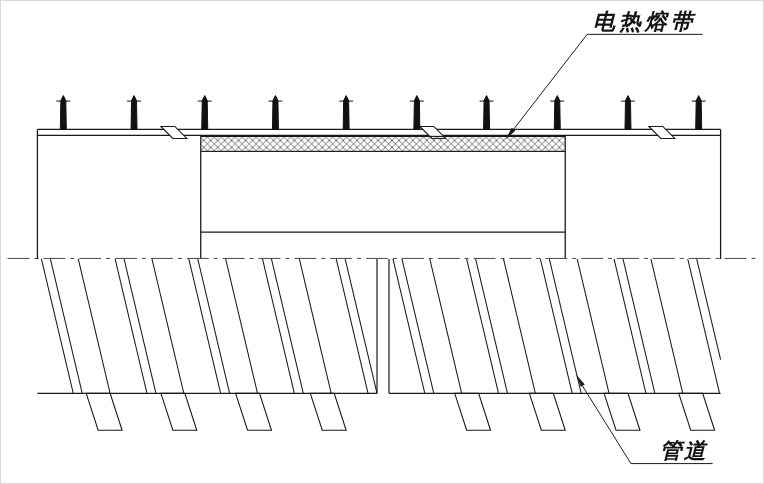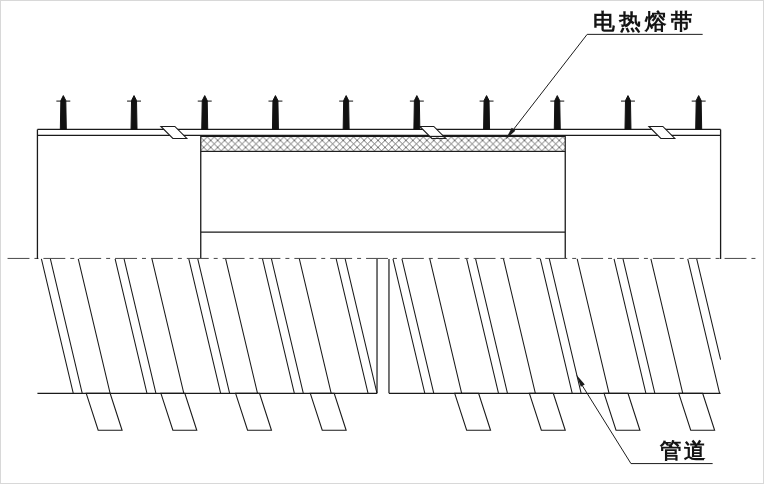--- a/index.html
+++ b/index.html
@@ -4,20 +4,21 @@
 <style>
   html,body{margin:0;padding:0;background:#ffffff;}
   .page{
     position:relative;
     width:764px;height:484px;
     background:#ffffff;
     border:1px solid #d8d8d8;
     box-sizing:border-box;
     overflow:hidden;
     font-family:"Liberation Sans", sans-serif;
+    font-style:italic;
   }
   svg{display:block;width:100%;height:100%;}
   .lbl{
     font-family:"Liberation Sans", sans-serif;
     font-weight:600;
     fill:#141414;
   }
 </style>
 </head>
 <body>

